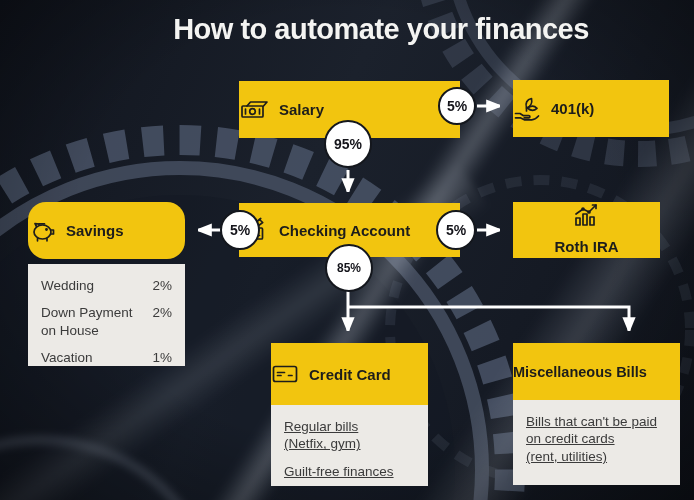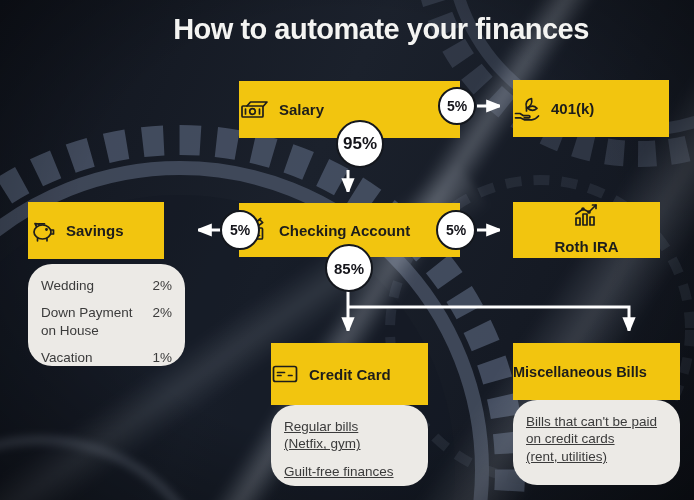--- a/index.html
+++ b/index.html
@@ -17,21 +17,21 @@
   }
   .node{
     position:absolute;z-index:2;background:#F2C50F;color:#1d1d1b;
     display:flex;align-items:center;gap:10px;
     font-weight:bold;font-size:15px;
   }
   .node .ic{display:flex;align-items:center;}
   .node svg{stroke:#1d1d1b;fill:none;stroke-width:1.7;stroke-linecap:round;stroke-linejoin:round;}
   .detail{
     position:absolute;z-index:2;background:#ECEAE6;color:#3b3b3b;
-    font-size:13.5px;line-height:1.28;padding:13px 13px 10px 13px;box-sizing:border-box;border-radius:24px;
+    font-size:13.5px;line-height:1.28;padding:13px 13px 10px 13px;box-sizing:border-box;
   }
   .drow{display:flex;justify-content:space-between;align-items:flex-start;margin-bottom:10px;}
   .drow .dv{font-weight:normal;margin-left:6px;white-space:nowrap;}
   .dp{white-space:pre-line;margin:0 0 10px 0;text-decoration:underline;}
   .pct{
     position:absolute;z-index:3;background:#ffffff;border:2px solid #14171d;border-radius:50%;
     display:flex;align-items:center;justify-content:center;color:#14141a;font-weight:bold;
     box-sizing:border-box;
   }
   .arrows{position:absolute;left:0;top:0;z-index:1;}
@@ -114,21 +114,21 @@
         <path d="M13.5 12 C12 7 14 3.5 18.5 2.5 C19.5 7 17.5 10.7 13.5 12 Z"></path>
         <path d="M14.5 12 C18 9.5 21.5 9.8 24 12.3 C21 15 17.5 14.7 14.5 12 Z"></path>
         <path d="M13.5 12 v3"></path>
         <path d="M2.5 17.5 h4.5 l3.5 2.2 h5.2 c1.6 0 1.6 2.2 0 2.2 h-4.5"></path>
         <path d="M2.5 21.8 h4.8 l4 2 h7.5 c3 0 4.8-1.6 6.7-3.8"></path>
       </svg>
     </span>
     <span>401(k)</span>
   </div>
 
-  <div class="node" style="left:28px;top:202px;width:136px;height:57px;">
+  <div class="node" style="left:28px;top:202px;width:157px;height:57px;border-radius:18px;">
     <span class="ic">
       <svg width="28" height="24" viewBox="0 0 28 24">
         <path d="M6 13 a8.5 7 0 1 1 17 0 a8.5 7 0 0 1 -17 0 Z"></path>
         <path d="M8.5 7.5 L7 4.5 L11 5.2"></path>
         <path d="M11 4.9 h5.5"></path>
         <path d="M23 11 h2.5 v4 h-2.5"></path>
         <path d="M9.5 19.5 v2.3 M19 19.5 v2.3"></path>
         <circle cx="18.5" cy="10.5" r="0.6" fill="#1d1d1b"></circle>
       </svg>
     </span>
@@ -196,18 +196,18 @@
     <p class="dp">Guilt-free finances</p>
   </div>
 
   <div class="detail" style="left:513px;top:400px;width:167px;height:85px;">
     <p class="dp">Bills that can't be paid
 on credit cards
 (rent, utilities)</p>
   </div>
 
   <div class="pct" style="left:438px;top:87px;width:38px;height:38px;font-size:14px;">5%</div>
-  <div class="pct" style="left:336px;top:120px;width:48px;height:48px;font-size:17px;">95%</div>
+  <div class="pct" style="left:324px;top:120px;width:48px;height:48px;font-size:14px;">95%</div>
   <div class="pct" style="left:220px;top:210px;width:40px;height:40px;font-size:14px;">5%</div>
   <div class="pct" style="left:436px;top:210px;width:40px;height:40px;font-size:14px;">5%</div>
-  <div class="pct" style="left:325px;top:244px;width:48px;height:48px;font-size:15px;">85%</div>
+  <div class="pct" style="left:325px;top:244px;width:48px;height:48px;font-size:12px;">85%</div>
 
 </div>
 
 </body></html>

